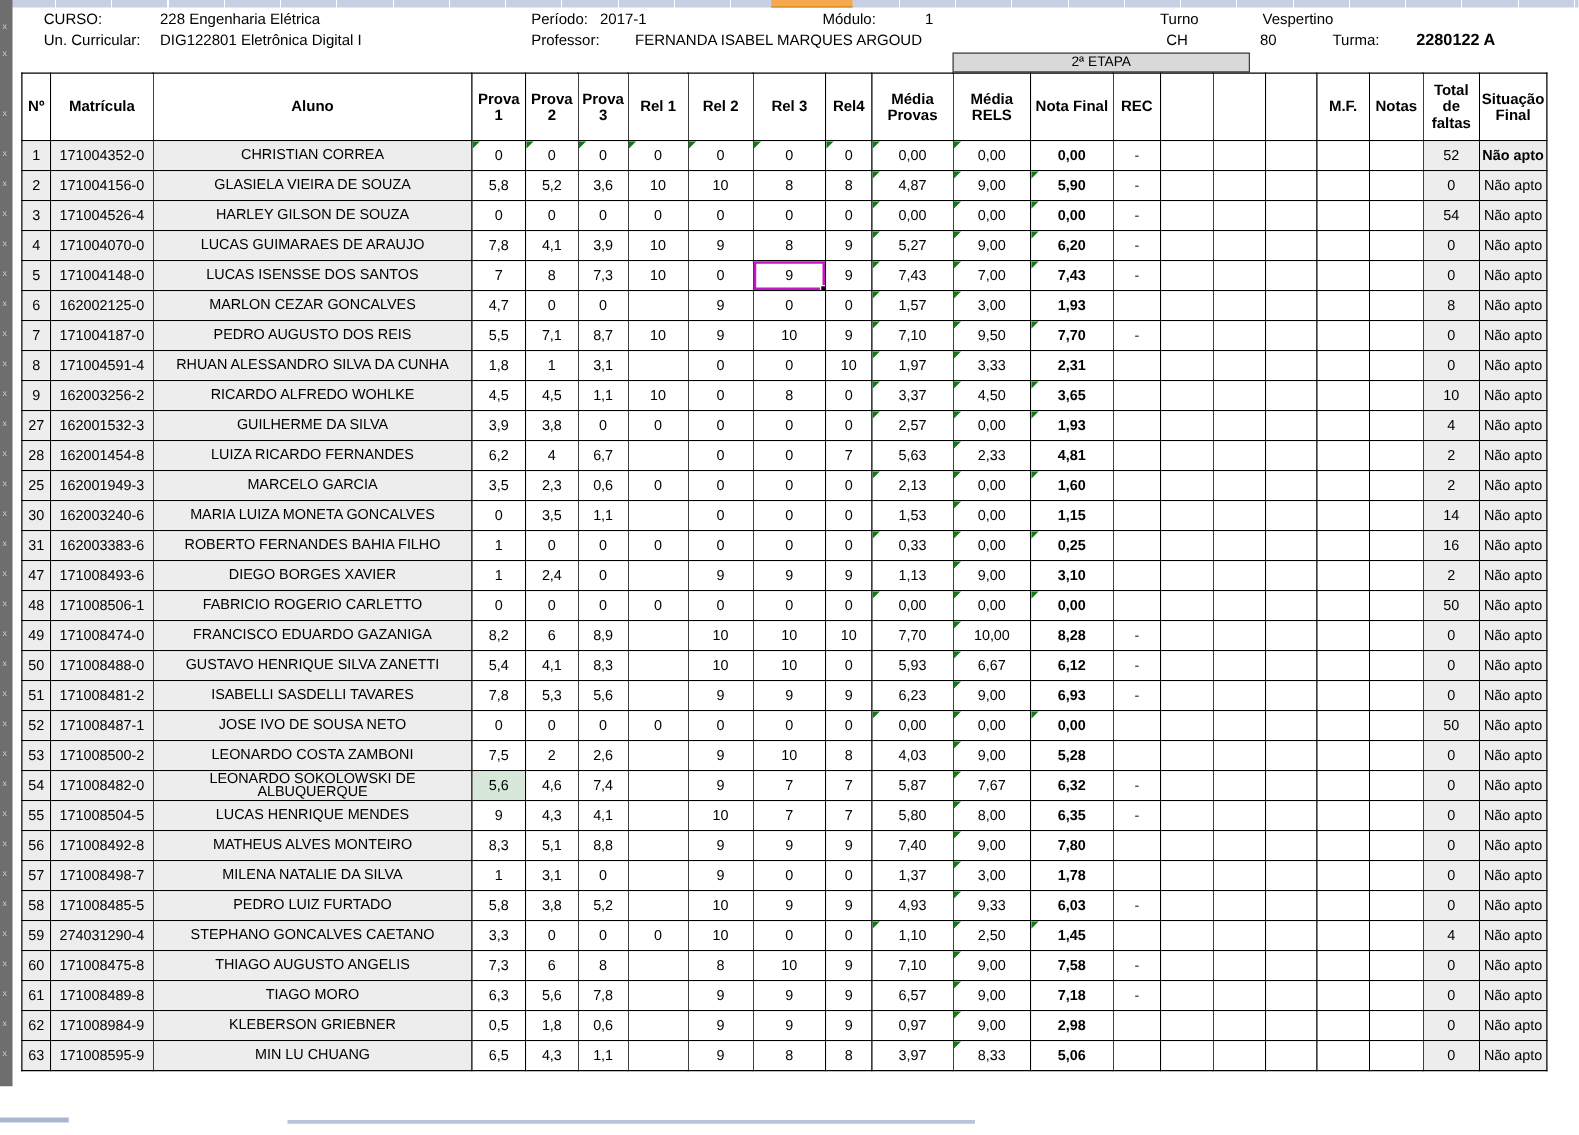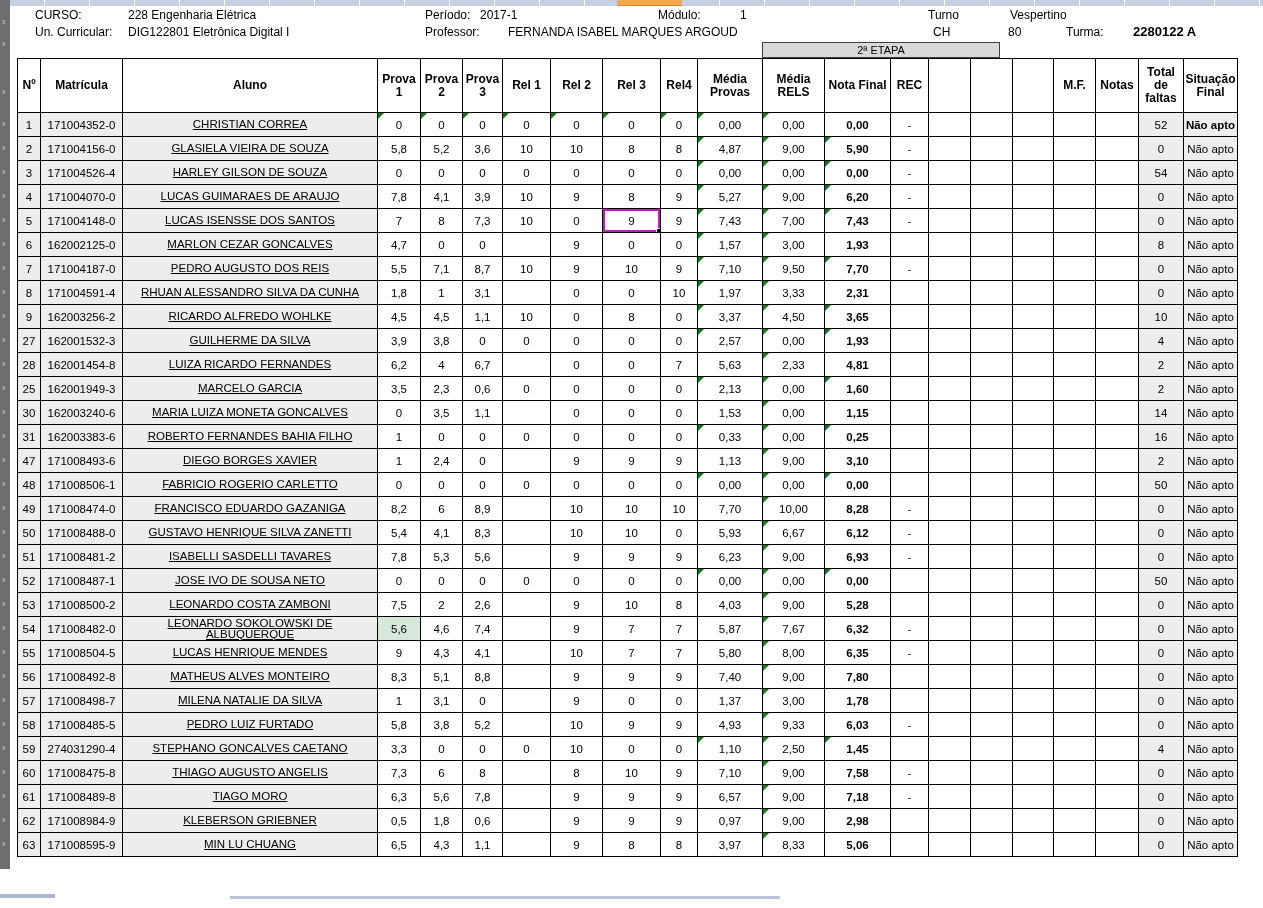--- a/index.html
+++ b/index.html
@@ -17,21 +17,21 @@
   
   .etapa{position:absolute;top:42px;height:16px;background:#d9d9d9;border:1px solid #404040;box-sizing:border-box;
     text-align:center;font-size:11px;line-height:14px;}
   
   #grid{position:absolute;left:17px;top:58px;border-collapse:collapse;table-layout:fixed;width:1220px;}
   #grid th,#grid td{border:1px solid #000;padding:0;overflow:hidden;position:relative;box-sizing:border-box;}
   #grid th{height:54px;font-size:12px;font-weight:bold;text-align:center;vertical-align:middle;white-space:pre-line;line-height:13px;background:#fff;}
   #grid td{height:24px;font-size:11.5px;text-align:center;vertical-align:middle;background:#fff;}
   td.t-n{text-align:right;padding-right:3px;}
   td.t-l{text-align:left;padding-left:3px;white-space:nowrap;}
-  td.t-name{text-align:left;padding-left:3px;font-size:11px;line-height:11px;white-space:normal;text-decoration:underline;}
+  td.t-name{text-align:left;padding-left:3px;font-size:11px;line-height:11px;white-space:normal;}
   .bgg{background:#ededed !important;}
   .g-prova{border-color:#1a1ad4;}
   .g-rel{border-color:#22c122;}
   .g-mp{border-left-color:#22c122;}
   .g-nf{border-color:#a424d8;border-left-width:2px;border-right-width:2px;font-weight:bold;}
   td.rec-on{background:#a3a3a3;color:#222;}
   td.sel{box-shadow:inset 0 0 0 2px #c617c6;}
   .handle{position:absolute;right:-1px;bottom:-1px;width:5px;height:5px;background:#1a001a;border:1px solid #fff;box-sizing:border-box;}
   td.hl{background:#d7e7d9 !important;}
   .mk{position:absolute;top:0;left:0;width:0;height:0;border-top:6px solid #107a10;border-right:6px solid transparent;}

